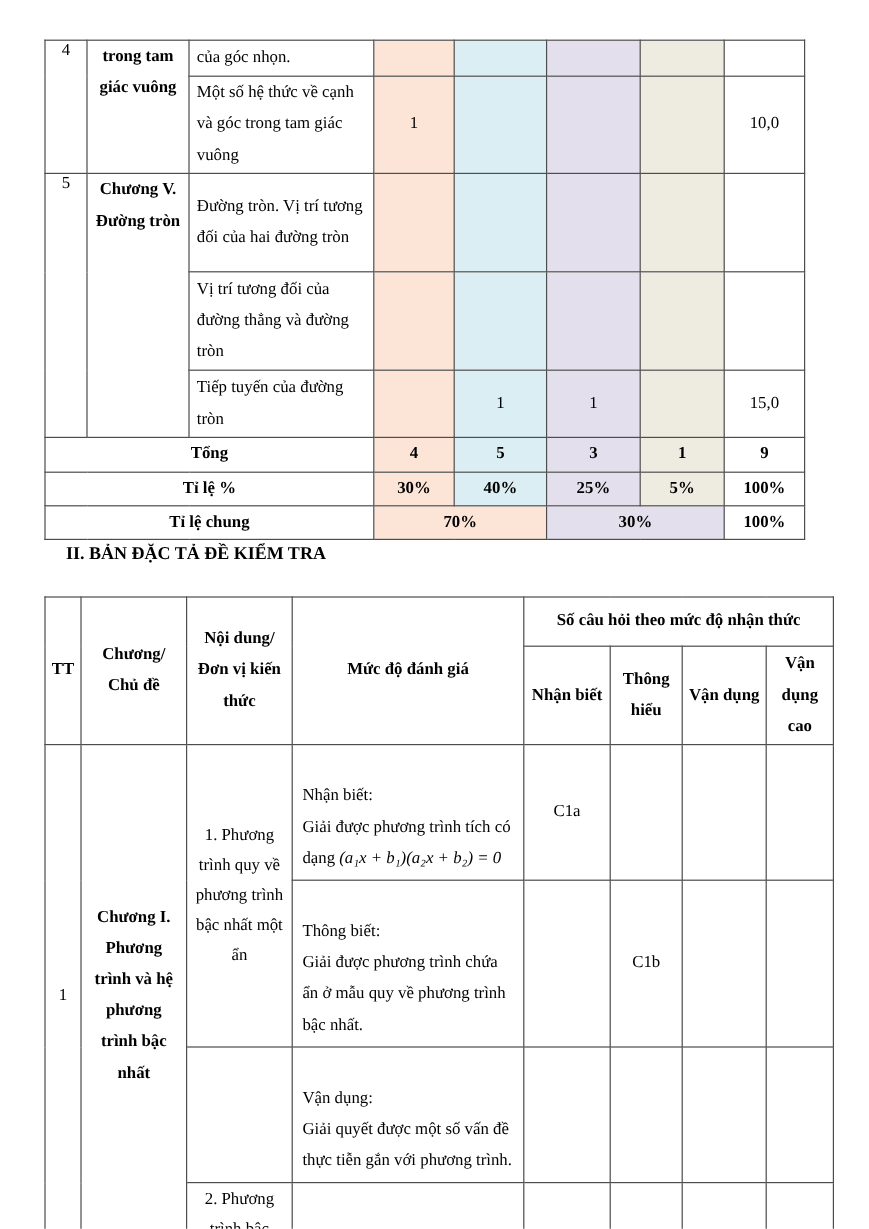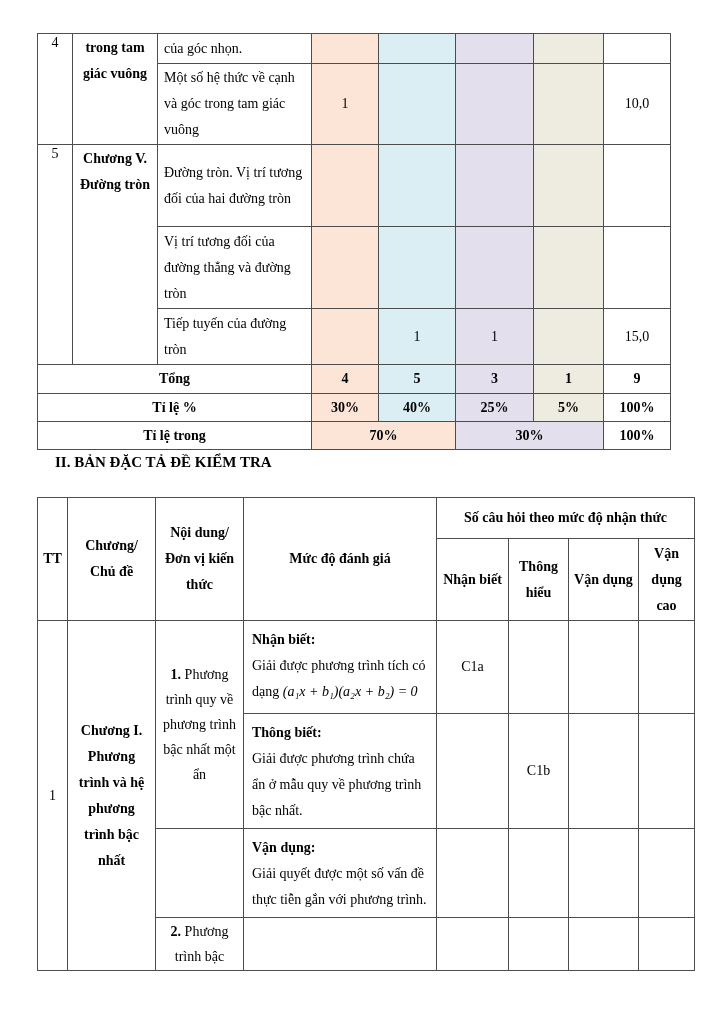--- a/index.html
+++ b/index.html
@@ -27,21 +27,21 @@
   .h2{position:absolute;left:55px;top:454px;font-size:15px;font-weight:bold;}
 
   
   .t2{position:absolute;left:37px;top:497px;width:657px;}
   .t2 td.hd{font-weight:bold;text-align:center;vertical-align:middle;line-height:26px;}
   .t2 td.stt{text-align:center;vertical-align:middle;}
   .t2 td.chap{text-align:center;vertical-align:middle;font-weight:bold;line-height:26px;padding:11px 6px;}
   .t2 td.unit{text-align:center;vertical-align:middle;line-height:25px;padding:1px 4px;}
   .t2 td.level{text-align:left;vertical-align:top;line-height:26px;padding:6px 8px 4px 8px;}
   .t2 td.code{text-align:center;vertical-align:middle;}
-  .blab{font-weight:bold;}
+  .blab{font-weight:normal;margin-top:24px;}
   .formula{font-style:italic;}
 </style>
 </head>
 <body>
 
 <div class="page">
 
   <table class="t1">
     <colgroup>
       <col style="width:35px">
@@ -108,21 +108,21 @@
     </tr>
     <tr style="height:28px">
       <td class="sumlab" colspan="3">Tỉ lệ %</td>
       <td class="sumnum" style="background-color: rgb(252, 229, 214);">30%</td>
       <td class="sumnum" style="background-color: rgb(218, 238, 243);">40%</td>
       <td class="sumnum" style="background-color: rgb(228, 223, 236);">25%</td>
       <td class="sumnum" style="background-color: rgb(238, 236, 225);">5%</td>
       <td class="sumnum">100%</td>
     </tr>
     <tr style="height:28px">
-      <td class="sumlab" colspan="3">Tỉ lệ trong</td>
+      <td class="sumlab" colspan="3">Tỉ lệ chung</td>
       <td class="sumnum" colspan="2" style="background-color: rgb(252, 229, 214);">70%</td>
       <td class="sumnum" colspan="2" style="background-color: rgb(228, 223, 236);">30%</td>
       <td class="sumnum">100%</td>
     </tr>
   </tbody>
     </table>
 
   <div class="h2">II. BẢN ĐẶC TẢ ĐỀ KIỂM TRA</div>
 
   <table class="t2">

